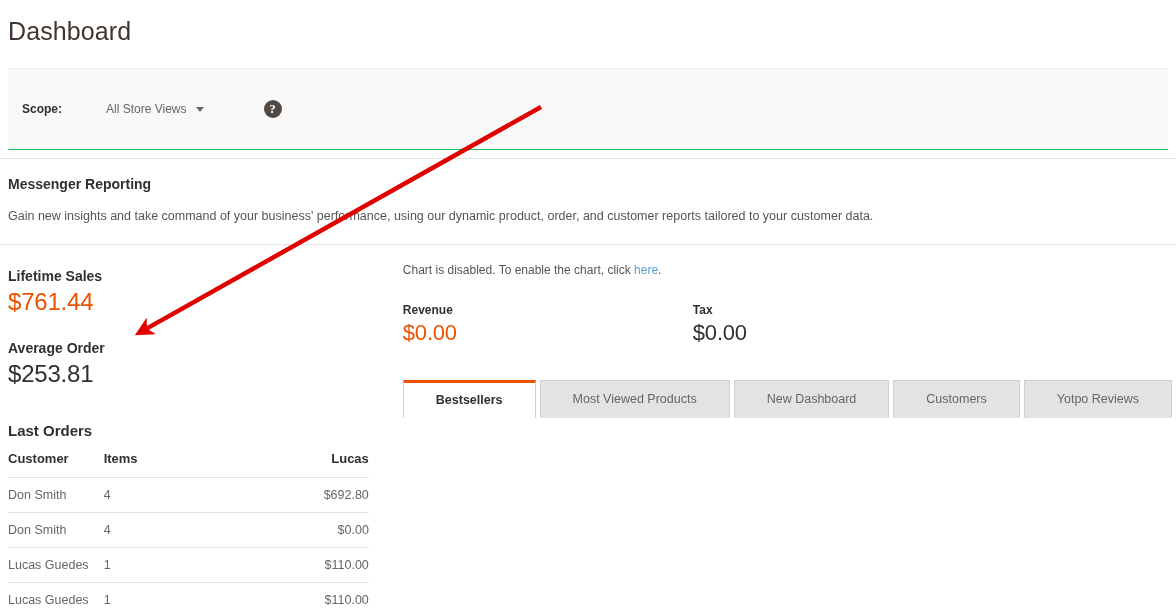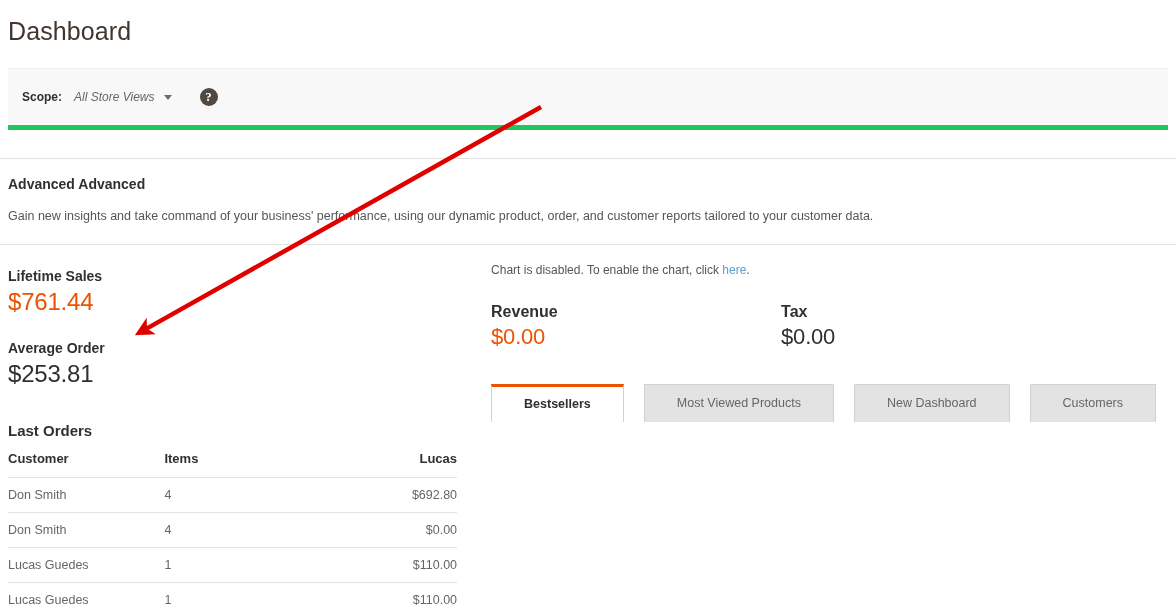--- a/index.html
+++ b/index.html
@@ -28,41 +28,41 @@
     letter-spacing: 0.1px;
     line-height: 1.2;
   }
 
   
   .scope-bar {
     position: absolute;
     left: 8px;
     right: 8px;
     top: 68px;
-    height: 62px;
+    height: 82px;
     background: #f8f8f8;
     border-top: 1px solid #f0f0f0;
-    border-bottom: 5px solid #22c55e;
+    border-bottom: 1px solid #22c55e;
     display: flex;
     align-items: center;
     padding-left: 14px;
+    gap: 32px;
   }
   .scope-label {
     font-size: 12px;
     font-weight: 700;
     color: #303030;
     margin-right: 12px;
   }
   .scope-select {
     font-size: 12px;
     color: #666666;
     display: flex;
     align-items: center;
     cursor: pointer;
-    font-style: italic;
   }
   .scope-select .caret {
     margin-left: 9px;
     width: 0; height: 0;
     border-left: 4px solid transparent;
     border-right: 4px solid transparent;
     border-top: 5px solid #6b6b6b;
     display: inline-block;
   }
   .help-icon {
@@ -185,21 +185,21 @@
   .chart-note a {
     color: #5a9ed0;
     text-decoration: none;
   }
   .kpi-row {
     display: flex;
     margin-top: 26px;
   }
   .kpi { width: 290px; }
   .kpi-label {
-    font-size: 16px;
+    font-size: 12px;
     font-weight: 700;
     color: #303030;
     margin-bottom: 3px;
   }
   .kpi-value {
     font-size: 22px;
     color: #303030;
     letter-spacing: -0.2px;
   }
   .kpi-value.accent { color: #eb5202; }
@@ -213,21 +213,21 @@
   }
   .tab {
     height: 38px;
     line-height: 36px;
     padding: 0 32px;
     font-size: 12.5px;
     color: #666666;
     background: #e3e3e3;
     border: 1px solid #d1d1d1;
     border-bottom: none;
-    margin-right: 20px;
+    margin-right: 4px;
     cursor: pointer;
     white-space: nowrap;
   }
   .tab.active {
     background: #ffffff;
     color: #303030;
     font-weight: 700;
     border: 1px solid #d1d1d1;
     border-top: 3px solid #eb5202;
     border-bottom: none;
@@ -280,21 +280,21 @@
   <span class="scope-select">
     <span>All Store Views</span>
     <span class="caret"></span>
   </span>
   <span class="help-icon">?</span>
 </div>
 
 <div class="divider" id="divider-1"></div>
 
 <div class="adv-report">
-  <div class="adv-title">Advanced Advanced</div>
+  <div class="adv-title">Messenger Reporting</div>
   <div class="adv-desc">Gain new insights and take command of your business' performance, using our dynamic product, order, and customer reports tailored to your customer data.</div>
 </div>
 
 <div class="divider" id="divider-2"></div>
 
 <div class="main">
 
   <div class="col-left">
 
     <div class="totals-block">
@@ -364,20 +364,21 @@
         <div class="kpi-label">Tax</div>
         <div class="kpi-value">$0.00</div>
       </div>
     </div>
 
     <div class="tabs">
       <div class="tab active">Bestsellers</div>
       <div class="tab">Most Viewed Products</div>
       <div class="tab">New Dashboard</div>
       <div class="tab">Customers</div>
+      <div class="tab">Yotpo Reviews</div>
     </div>
 
 
   </div>
 </div>
 
 <svg class="annotation-arrow" viewBox="0 0 1176 613">
   <defs>
     <marker id="arrowhead" markerWidth="4.2" markerHeight="4.2" refX="1.2" refY="2.1" orient="auto">
       <polygon points="0,0 4.2,2.1 0,4.2 1.1,2.1" fill="#e00000"></polygon>

